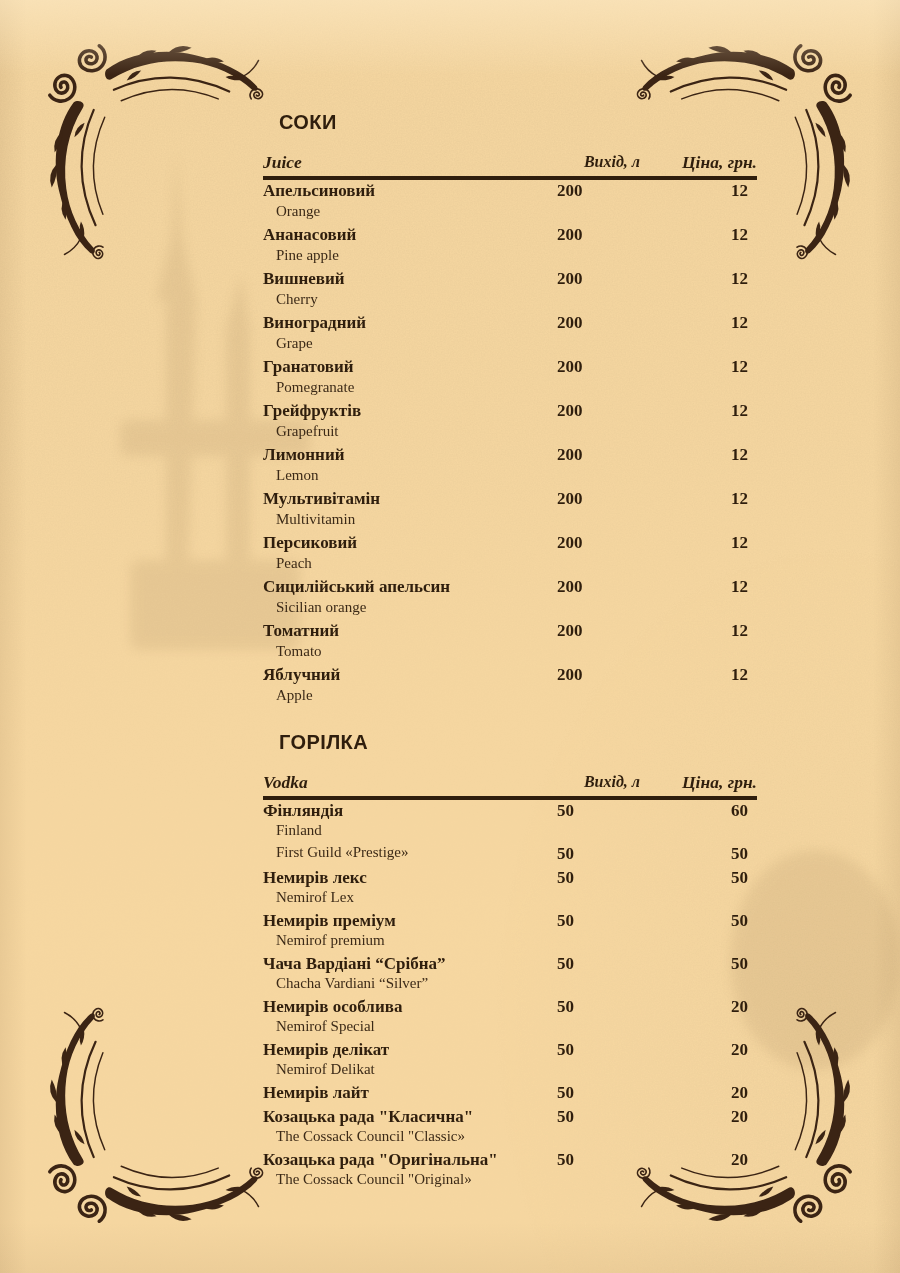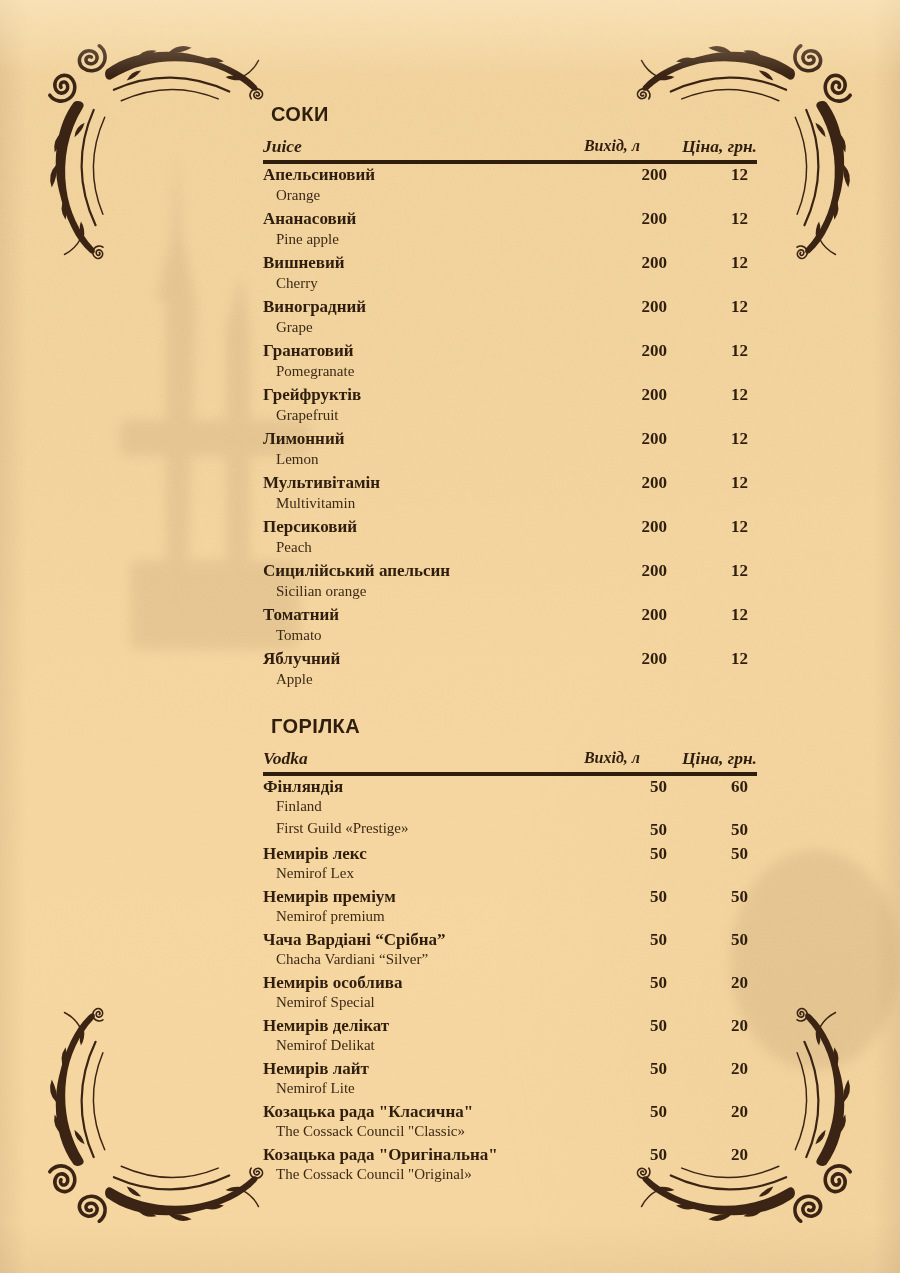--- a/index.html
+++ b/index.html
@@ -37,39 +37,39 @@
   .corner.bl{left:26px;bottom:28px;transform:scaleY(-1);}
   .corner.br{right:26px;bottom:28px;transform:scale(-1,-1);}
 
   .content{
     position:absolute;left:263px;top:94px;width:494px;z-index:4;
     color:var(--ink);
   }
   .sec-title{
     font-family:"Liberation Sans","DejaVu Sans",sans-serif;
     font-size:20px;font-weight:700;letter-spacing:.4px;
-    color:var(--ink);line-height:24px;margin:8px;
+    color:var(--ink);line-height:24px;margin:16px;
   }
   .table-head{display:flex;align-items:center;margin-top:1px;line-height:24px;}
   .subtitle{
     flex:1;font-style:italic;font-weight:700;font-size:17.5px;color:var(--ink);
   }
   .head-vol{width:110px;text-align:center;font-style:italic;font-weight:700;font-size:16px;}
   .head-price{width:90px;text-align:right;font-style:italic;font-weight:700;font-size:17.5px;}
   .rule{
     height:2px;margin-top:2px;
     border-top:3px solid var(--ink);
     border-bottom:1.4px solid var(--ink);
   }
   .rows{margin-top:0;}
   .row{display:flex;align-items:flex-start;margin-bottom:3px;}
   .names{flex:1;}
   .name{font-weight:700;font-size:17px;line-height:21px;color:var(--ink);}
   .name-en{font-weight:400;font-size:15px;line-height:20px;color:var(--ink-soft);padding-left:13px;}
-  .vol{width:110px;text-align:right;font-weight:700;font-size:17px;line-height:21px;}
+  .vol{width:110px;text-align:left;font-weight:700;font-size:17px;line-height:21px;}
   .price{width:90px;text-align:right;padding-right:9px;font-weight:700;font-size:17px;line-height:21px;}
   .section-vodka{margin-top:25px;}
   .section-vodka .name-en{line-height:19px;}
 </style>
 </head>
 <body>
 
 <div class="page">
 
   <svg class="layer" width="900" height="1273" aria-hidden="true">
@@ -339,21 +339,20 @@
               <div class="name">Немирів делікат</div>
               <div class="name-en">Nemirof Delikat</div>
             </div>
             <div class="vol">50</div>
             <div class="price">20</div>
           </div>
 
           <div class="row">
             <div class="names">
               <div class="name">Немирів лайт</div>
-              <div class="name-en">Nemirof Lite</div>
             </div>
             <div class="vol">50</div>
             <div class="price">20</div>
           </div>
 
           <div class="row">
             <div class="names">
               <div class="name">Козацька рада "Класична"</div>
               <div class="name-en">The Cossack Council "Classic»</div>
             </div>

